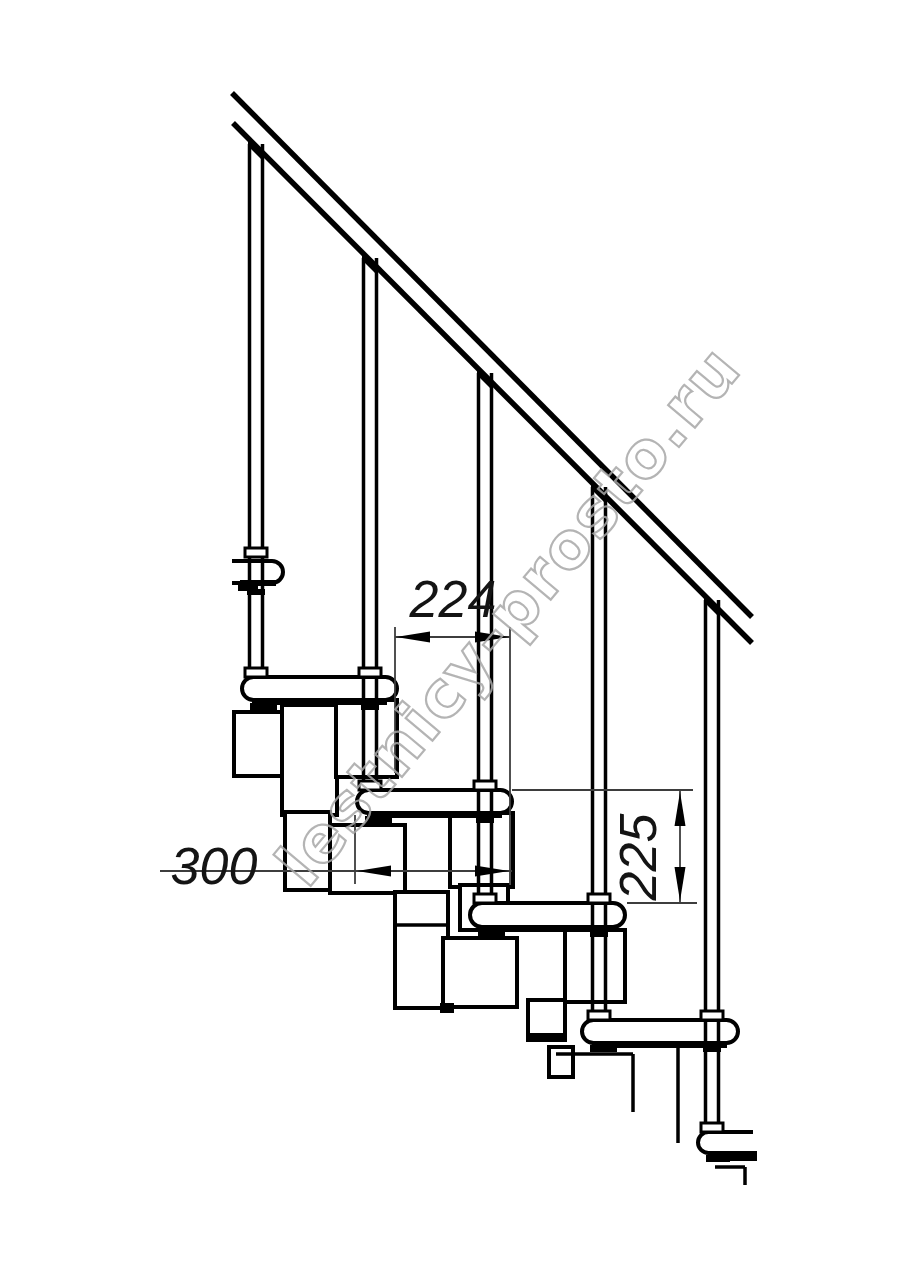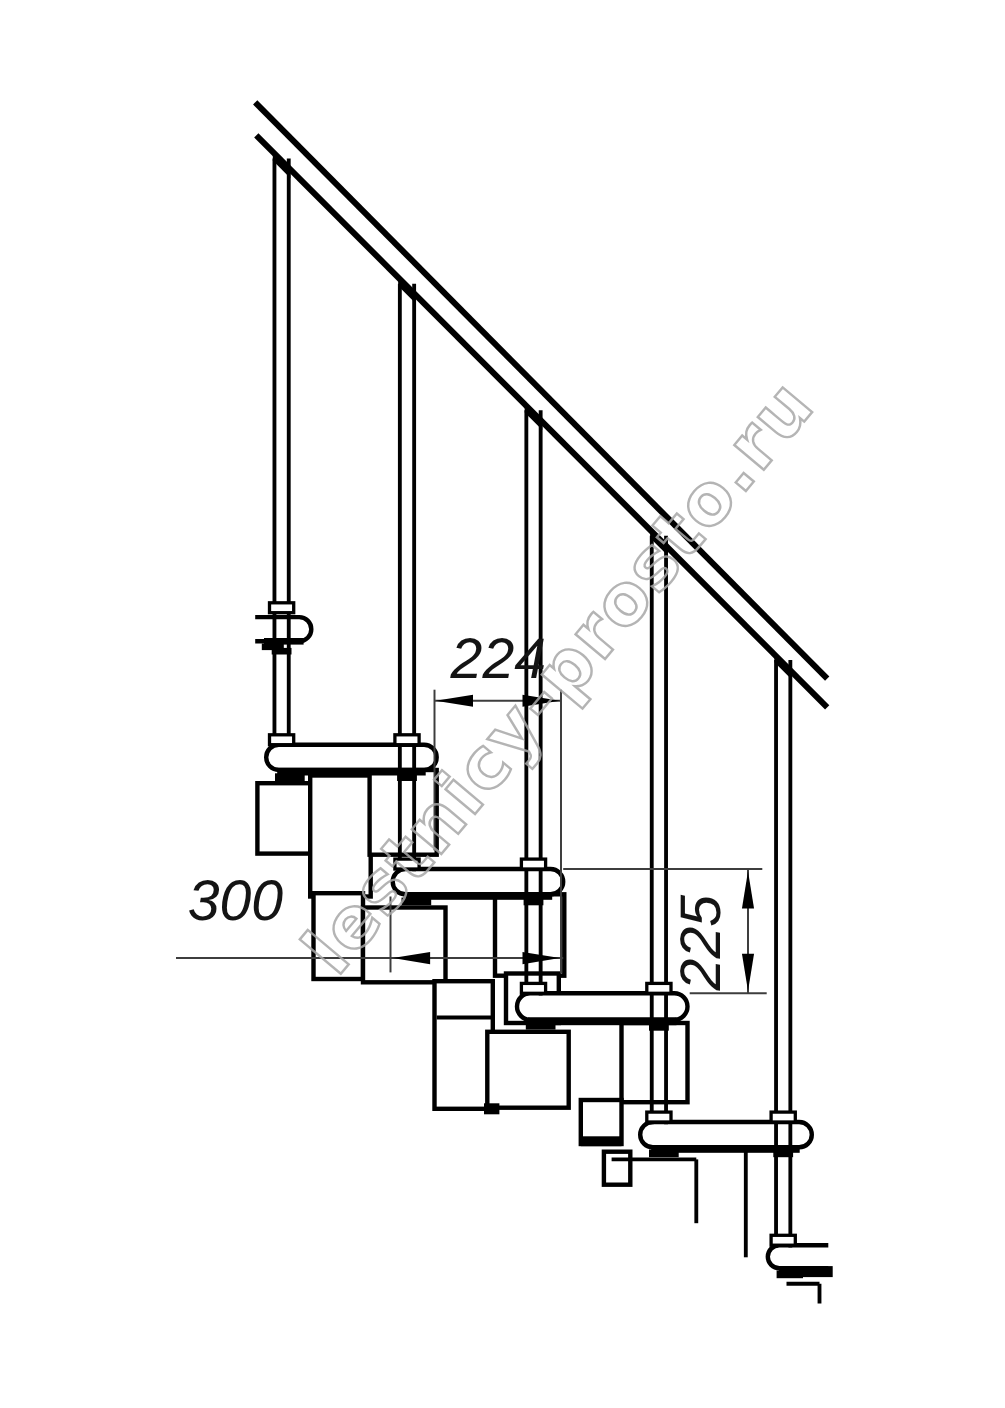--- a/index.html
+++ b/index.html
@@ -7,21 +7,21 @@
     position:relative;width:914px;height:1280px;background:#ffffff;
     overflow:hidden;font-family:"Liberation Sans",sans-serif;
   }
   #drawing-svg{position:absolute;left:0;top:0;}
   .dim-label{
     position:absolute;font-family:"Liberation Sans",sans-serif;
     font-style:italic;font-size:52px;font-weight:400;color:#141414;
     transform:translate(-50%,-50%);white-space:nowrap;line-height:1;
   }
   #dim-run-label{left:453px;top:599px;}
-  #dim-depth-label{left:214px;top:819px;}
+  #dim-depth-label{left:214px;top:866px;}
   #dim-rise-label{left:638px;top:857px;transform:translate(-50%,-50%) rotate(-90deg);}
   #watermark{
     position:absolute;left:0;top:0;white-space:nowrap;
     font-family:"DejaVu Sans",sans-serif;font-weight:bold;font-size:64px;
     letter-spacing:2px;color:transparent;
     -webkit-text-stroke:2.2px #a8a8a8;
     transform:translate(262px,852px) rotate(-50deg);
     transform-origin:0 0;opacity:0.85;pointer-events:none;
   }
 </style>

